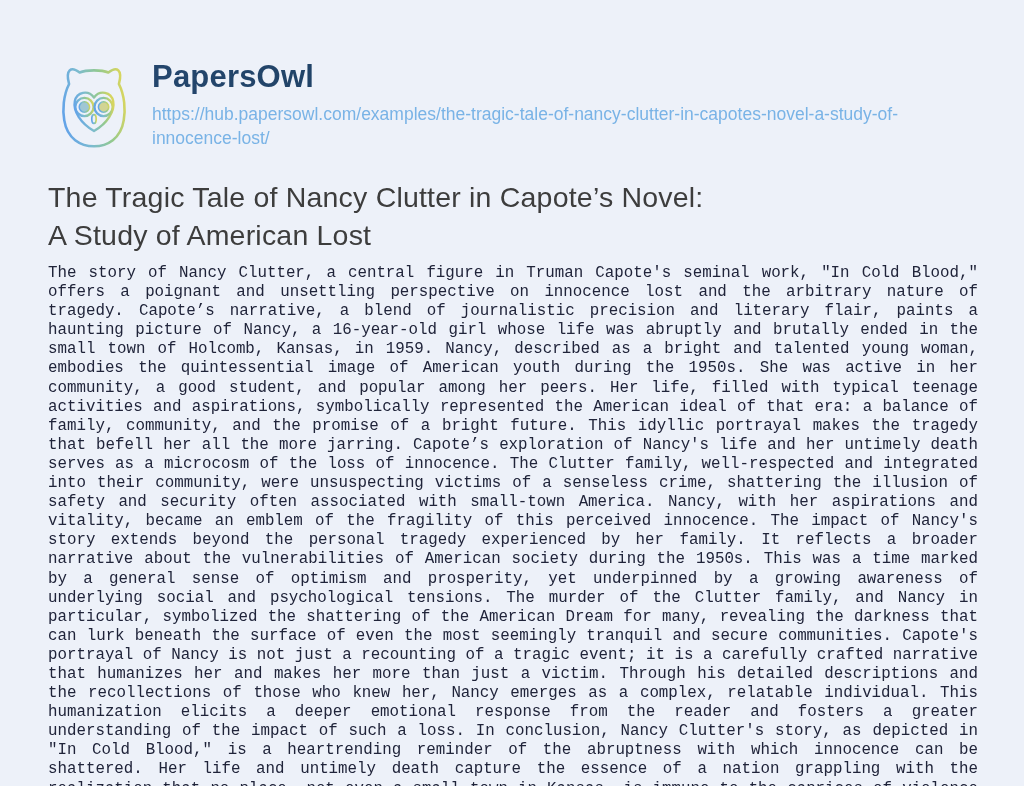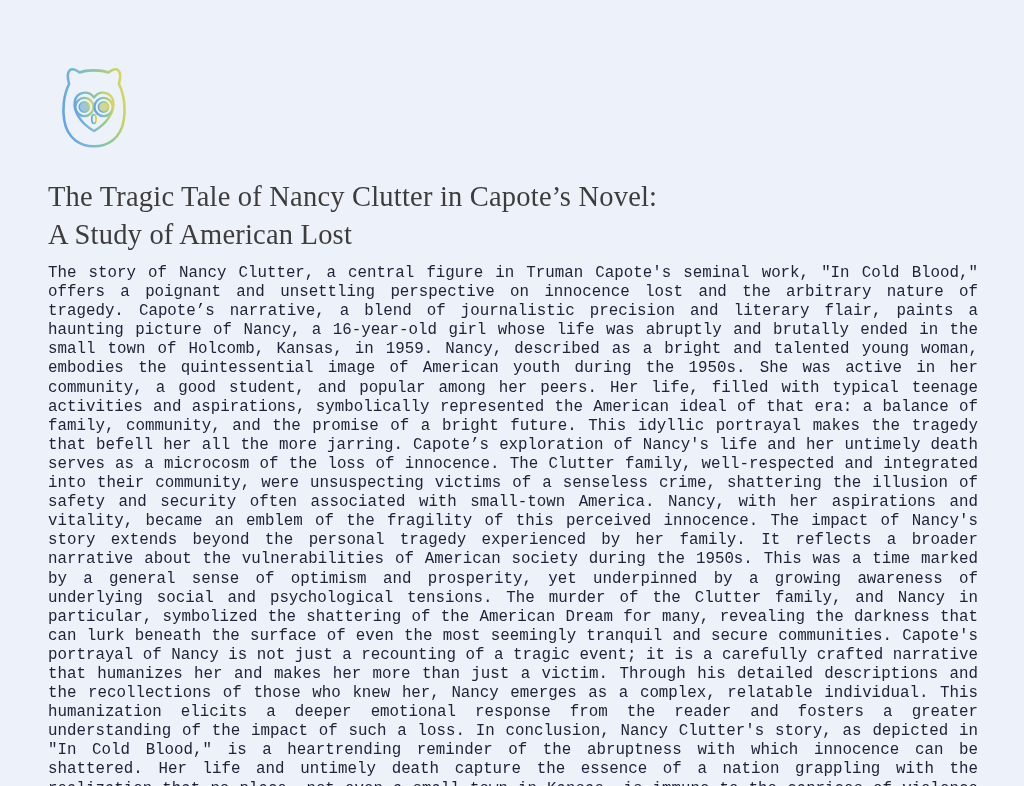--- a/index.html
+++ b/index.html
@@ -54,21 +54,21 @@
     cursor: pointer;
   }
   h1.title {
     margin: 20px 0 0 0;
     font-weight: 400;
     font-size: 28.5px;
     line-height: 38px;
     color: #3d3d3d;
     letter-spacing: 0.2px;
   }
-  h1.title .t-line { display: block; font-family: Liberation Serif, serif; }
+  h1.title .t-line { display: block; }
   .body-text {
     margin: 10px 0 0 0;
     font-family: Liberation Mono, monospace;
     font-size: 15.8px;
     line-height: 19.1px;
     color: #20243a;
     text-align: justify;
   }
 </style>
 </head>
@@ -99,20 +99,24 @@
         <circle cx="38" cy="52" r="9.5" stroke="url(#owlgrad)" stroke-width="2.4"></circle>
         <circle cx="38" cy="52" r="5.4" fill="#9fc7d4" stroke="url(#owlgrad)" stroke-width="1.6"></circle>
 
         <circle cx="58" cy="52" r="9.5" stroke="url(#owlgrad)" stroke-width="2.4"></circle>
         <circle cx="58" cy="52" r="5.4" fill="#d2d494" stroke="url(#owlgrad)" stroke-width="1.6"></circle>
 
         <ellipse cx="48" cy="64.5" rx="2.3" ry="4.6" stroke="url(#owlgrad)" stroke-width="1.8"></ellipse>
       </svg>
     </div>
 
+    <div class="header-text">
+      <div class="brand">PapersOwl</div>
+      <div class="url">https://hub.papersowl.com/examples/the-tragic-tale-of-nancy-clutter-in-capotes-novel-a-study-of-innocence-lost/</div>
+    </div>
 
   </div>
 
   <h1 class="title">
     <span class="t-line">The Tragic Tale of Nancy Clutter in Capote’s Novel:</span>
     <span class="t-line">A Study of American Lost</span>
   </h1>
 
   <p class="body-text">The story of Nancy Clutter, a central figure in Truman Capote's seminal work, "In Cold Blood," offers a poignant and unsettling perspective on innocence lost and the arbitrary nature of tragedy. Capote’s narrative, a blend of journalistic precision and literary flair, paints a haunting picture of Nancy, a 16-year-old girl whose life was abruptly and brutally ended in the small town of Holcomb, Kansas, in 1959. Nancy, described as a bright and talented young woman, embodies the quintessential image of American youth during the 1950s. She was active in her community, a good student, and popular among her peers. Her life, filled with typical teenage activities and aspirations, symbolically represented the American ideal of that era: a balance of family, community, and the promise of a bright future. This idyllic portrayal makes the tragedy that befell her all the more jarring. Capote’s exploration of Nancy's life and her untimely death serves as a microcosm of the loss of innocence. The Clutter family, well-respected and integrated into their community, were unsuspecting victims of a senseless crime, shattering the illusion of safety and security often associated with small-town America. Nancy, with her aspirations and vitality, became an emblem of the fragility of this perceived innocence. The impact of Nancy's story extends beyond the personal tragedy experienced by her family. It reflects a broader narrative about the vulnerabilities of American society during the 1950s. This was a time marked by a general sense of optimism and prosperity, yet underpinned by a growing awareness of underlying social and psychological tensions. The murder of the Clutter family, and Nancy in particular, symbolized the shattering of the American Dream for many, revealing the darkness that can lurk beneath the surface of even the most seemingly tranquil and secure communities. Capote's portrayal of Nancy is not just a recounting of a tragic event; it is a carefully crafted narrative that humanizes her and makes her more than just a victim. Through his detailed descriptions and the recollections of those who knew her, Nancy emerges as a complex, relatable individual. This humanization elicits a deeper emotional response from the reader and fosters a greater understanding of the impact of such a loss. In conclusion, Nancy Clutter's story, as depicted in "In Cold Blood," is a heartrending reminder of the abruptness with which innocence can be shattered. Her life and untimely death capture the essence of a nation grappling with the realization that no place, not even a small town in Kansas, is immune to the caprices of violence and tragedy. Capote, through his meticulous and empathetic storytelling, ensures that Nancy and the Clutter family's story endures, serving as a poignant commentary on the American experience in the mid-20th</p>
 

